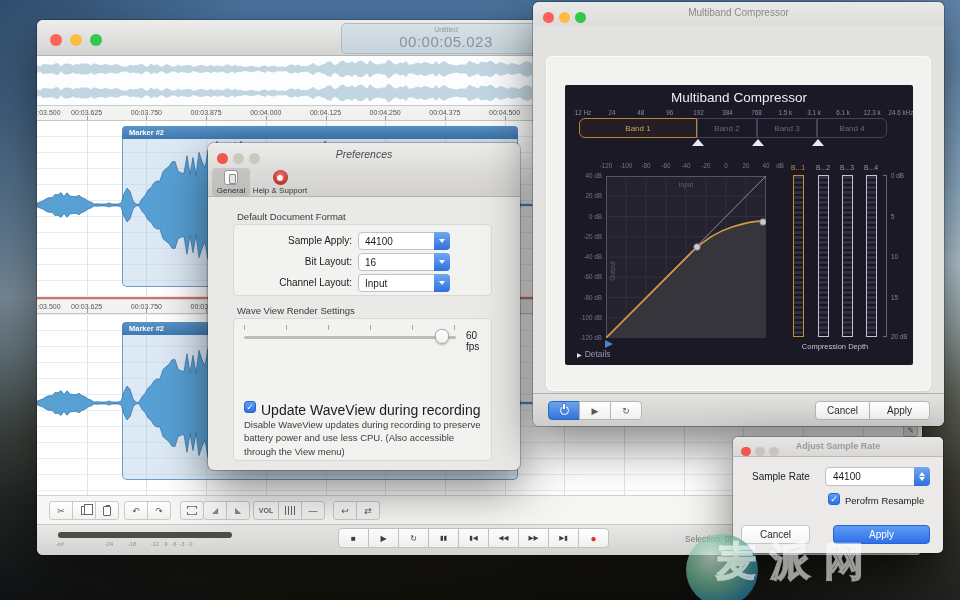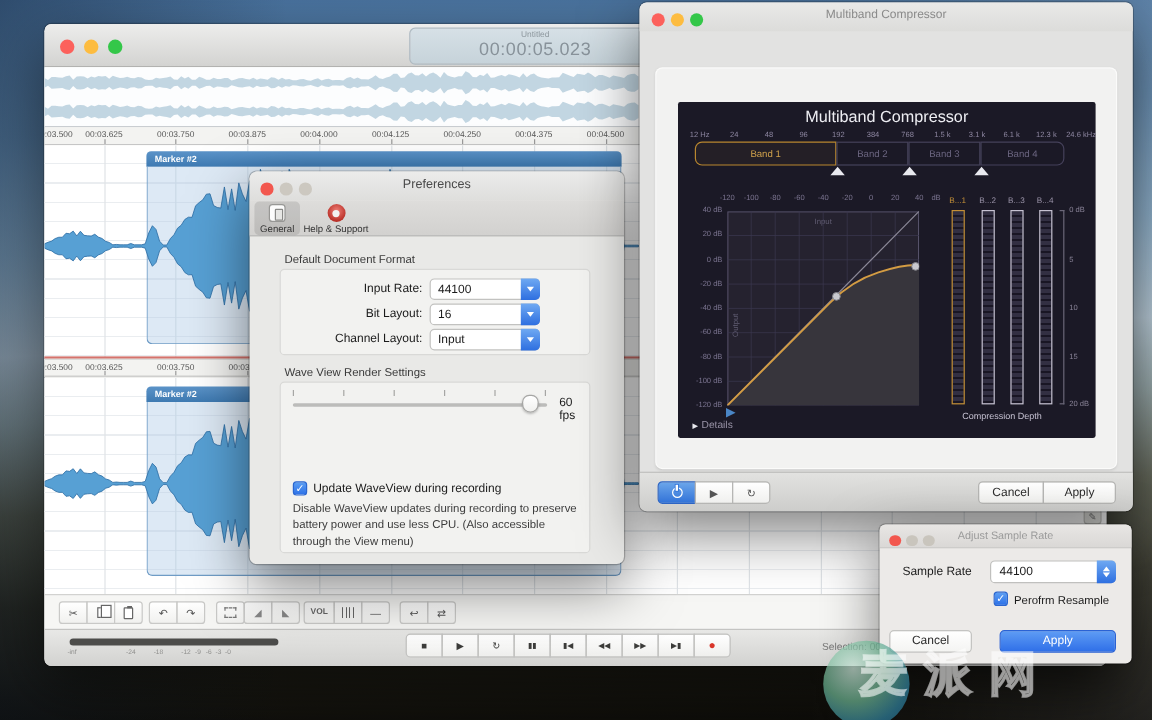--- a/index.html
+++ b/index.html
@@ -61,21 +61,21 @@
   .pbtn{width:31px;height:20px;background:linear-gradient(#fff,#efefed);border:1px solid #c2c2c0;margin-left:-1px;
     display:flex;align-items:center;justify-content:center;font-size:8px;color:#3c3c3a;}
   .pbtn:first-child{border-radius:4px 0 0 4px;margin-left:0;}
   .pbtn:last-child{border-radius:0 4px 4px 0;}
   .pbtn.rec{color:#d9362a;font-size:10px;}
   .pencil{position:absolute;left:866px;top:404px;width:15px;height:13px;background:#e6e6e2;border:1px solid #c0c0bc;
     border-radius:3px;font-size:8px;color:#777;text-align:center;line-height:11px;}
   
   #prefs{left:208px;top:143px;width:312px;height:327px;background:#e9e9e7;z-index:5;}
   .p-titlebar{position:absolute;left:0;top:0;width:100%;height:24px;border-radius:6px 6px 0 0;
-    background:linear-gradient(#ececeb,#dededc);}
+    background:linear-gradient(#ececeb,#dededc);font-style:italic;}
   .p-titlebar .tl{width:11px;height:11px;margin-right:5px;}
   .p-title{position:absolute;width:100%;top:5px;text-align:center;font-size:10.5px;color:#4a4a4a;}
   .p-toolbar{position:absolute;left:0;top:24px;width:100%;height:30px;background:linear-gradient(#dedddb,#d2d1cf);
     border-bottom:1px solid #b4b4b2;}
   .p-tab{position:absolute;top:1px;height:28px;text-align:center;border-radius:4px;}
   .p-tab.sel{background:rgba(0,0,0,.10);}
   .p-tab .tlabel{font-size:8px;color:#333;margin-top:1px;}
   .icon-general{width:14px;height:15px;margin:2px auto 0;background:#fcfcfc;border:1px solid #979795;border-radius:3px;position:relative;}
   .icon-general:after{content:'';position:absolute;left:3.5px;top:2.5px;width:5px;height:8px;background:#e6e6e4;border:1px solid #8a8a88;border-radius:1px;}
   .icon-help{width:15px;height:15px;margin:2px auto 0;border-radius:50%;background:radial-gradient(circle at 50% 38%,#ef7f77,#b92f27 72%);position:relative;}
@@ -91,21 +91,21 @@
   .chev-dn{width:0;height:0;border-left:3.5px solid transparent;border-right:3.5px solid transparent;border-top:4.5px solid #fff;}
   .chev-up{width:0;height:0;border-left:3px solid transparent;border-right:3px solid transparent;border-bottom:4px solid #fff;}
   .slider-track{position:absolute;left:10px;top:17px;width:212px;height:3px;background:#bcbcba;border-radius:2px;}
   .stick{position:absolute;top:6px;width:1px;height:5px;background:#a6a6a4;}
   .shandle{position:absolute;left:201px;top:10px;width:14px;height:15px;background:linear-gradient(#fff,#f0f0ee);
     border:1px solid #a6a6a4;border-radius:7px 7px 8px 8px;box-shadow:0 1px 2px rgba(0,0,0,.25);}
   .fps{position:absolute;left:232px;top:11px;font-size:10px;color:#1b1b1b;}
   .para{position:absolute;left:10px;font-size:9.5px;color:#3c3c3c;line-height:1.4;}
   .cb{position:absolute;width:12px;height:12px;border-radius:3px;background:linear-gradient(#5c9ef2,#2d72e8);
     border:1px solid #2a66d0;color:#fff;font-size:9px;line-height:11px;text-align:center;}
-  .cblabel{position:absolute;font-size:10px;color:#1b1b1b;}
+  .cblabel{position:absolute;font-size:14px;color:#1b1b1b;}
   
   #mbc{left:533px;top:2px;width:411px;height:424px;background:#e2e2e1;z-index:5;}
   .m-titlebar{position:absolute;left:0;top:0;width:100%;height:24px;border-radius:6px 6px 0 0;background:linear-gradient(#e9e9e8,#dcdcda);}
   .m-titlebar .tl{width:11px;height:11px;margin-right:5px;}
   .m-title{position:absolute;width:100%;top:5px;text-align:center;font-size:10px;color:#8a8a8a;}
   .m-toolbar{position:absolute;left:0;top:24px;width:100%;height:24px;background:linear-gradient(#dcdcda,#cfcfcd);border-bottom:1px solid #b0b0ae;}
   .preset{position:absolute;left:57px;top:3px;width:298px;height:17px;background:#fff;border:1px solid #bcbcba;border-radius:4px;
     text-align:center;font-size:9.5px;color:#222;padding-top:2.5px;}
   .preset .dn{position:absolute;right:8px;top:6px;}
   .panel-outer{position:absolute;left:14px;top:55px;width:383px;height:333px;background:#f2f2f1;border-radius:5px;
@@ -138,21 +138,21 @@
   .segbtn:first-child{border-radius:4px 0 0 4px;margin-left:0;}
   .segbtn:last-child{border-radius:0 4px 4px 0;}
   .segbtn.on{background:linear-gradient(#6ba6ea,#3273d8);border-color:#2c64c4;}
   .ic-power{position:relative;width:9px;height:9px;border:1.5px solid #fff;border-radius:50%;}
   .ic-power:after{content:'';position:absolute;left:2.6px;top:-3px;width:1.6px;height:4.5px;background:#fff;box-shadow:0 0 0 .7px #3273d8;}
   .mbtn{position:absolute;top:7px;height:19px;background:linear-gradient(#fff,#f2f2f0);border:1px solid #b6b6b4;
     font-size:10px;color:#2c2c2c;text-align:center;padding-top:3px;}
   
   #asr{left:733px;top:437px;width:210px;height:116px;background:#eceae8;z-index:6;border-radius:5px;}
   .a-titlebar{position:absolute;left:0;top:0;width:100%;height:20px;border-radius:5px 5px 0 0;
-    background:linear-gradient(#e8e6e4,#dad8d6);border-bottom:1px solid #bcbab8;}
+    background:linear-gradient(#e8e6e4,#dad8d6);border-bottom:1px solid #bcbab8;font-weight:bold;}
   .a-titlebar .tl{width:9.5px;height:9.5px;margin-right:4.5px;}
   .a-title{position:absolute;width:100%;top:4px;text-align:center;font-size:9px;color:#9a9a9a;}
   .a-label{position:absolute;left:19px;top:34px;font-size:10px;color:#1b1b1b;}
   .combo{position:absolute;left:92px;top:30px;width:105px;height:19px;background:#fff;border:1px solid #c0c0be;border-radius:4px;
     font-size:10px;color:#1b1b1b;padding:3px 0 0 7px;}
   .combo .cap{position:absolute;right:-1px;top:-1px;width:16px;height:19px;border-radius:0 4px 4px 0;
     background:linear-gradient(#6fa9f2,#2e6fe0);display:flex;flex-direction:column;align-items:center;justify-content:center;gap:1.5px;}
   .a-btn{position:absolute;top:88px;height:19px;border-radius:4px;font-size:10px;text-align:center;padding-top:3px;}
   .a-cancel{left:8px;width:69px;background:linear-gradient(#fff,#f4f4f2);border:1px solid #c4c4c2;color:#2c2c2c;}
   .a-apply{left:100px;width:97px;background:linear-gradient(#5e9cf4,#2f6fe8);border:1px solid #2a62d4;color:#fff;}
@@ -380,21 +380,21 @@
       </div>
       <div class="p-tab" style="left:42px;width:60px">
         <div class="icon-help"></div>
         <div class="tlabel">Help &amp; Support</div>
       </div>
     </div>
 
     <div class="p-heading" style="top:68px">Default Document Format</div>
     <div class="gbox" style="top:81px;height:72px">
       <div class="frow" style="top:7px">
-        <span class="flabel">Input Rate:</span>
+        <span class="flabel">Sample Apply:</span>
         <span class="popup"><span>44100</span><span class="cap">
               <span class="chev-dn"></span>
             </span></span>
       </div>
       <div class="frow" style="top:28px">
         <span class="flabel">Bit Layout:</span>
         <span class="popup"><span>16</span><span class="cap">
               <span class="chev-dn"></span>
             </span></span>
       </div>

